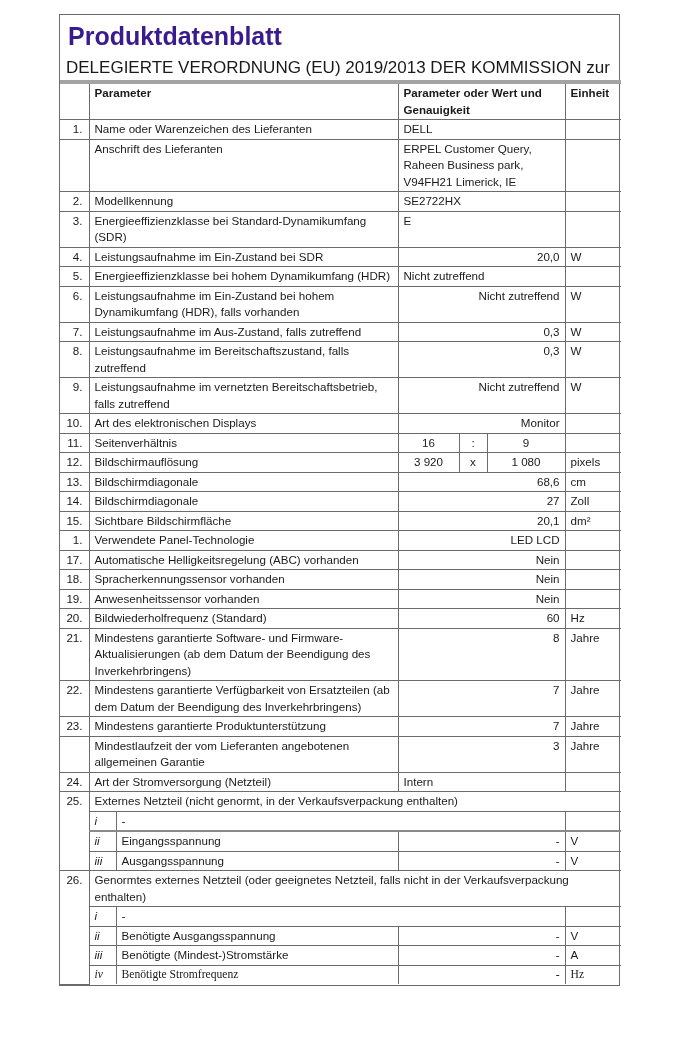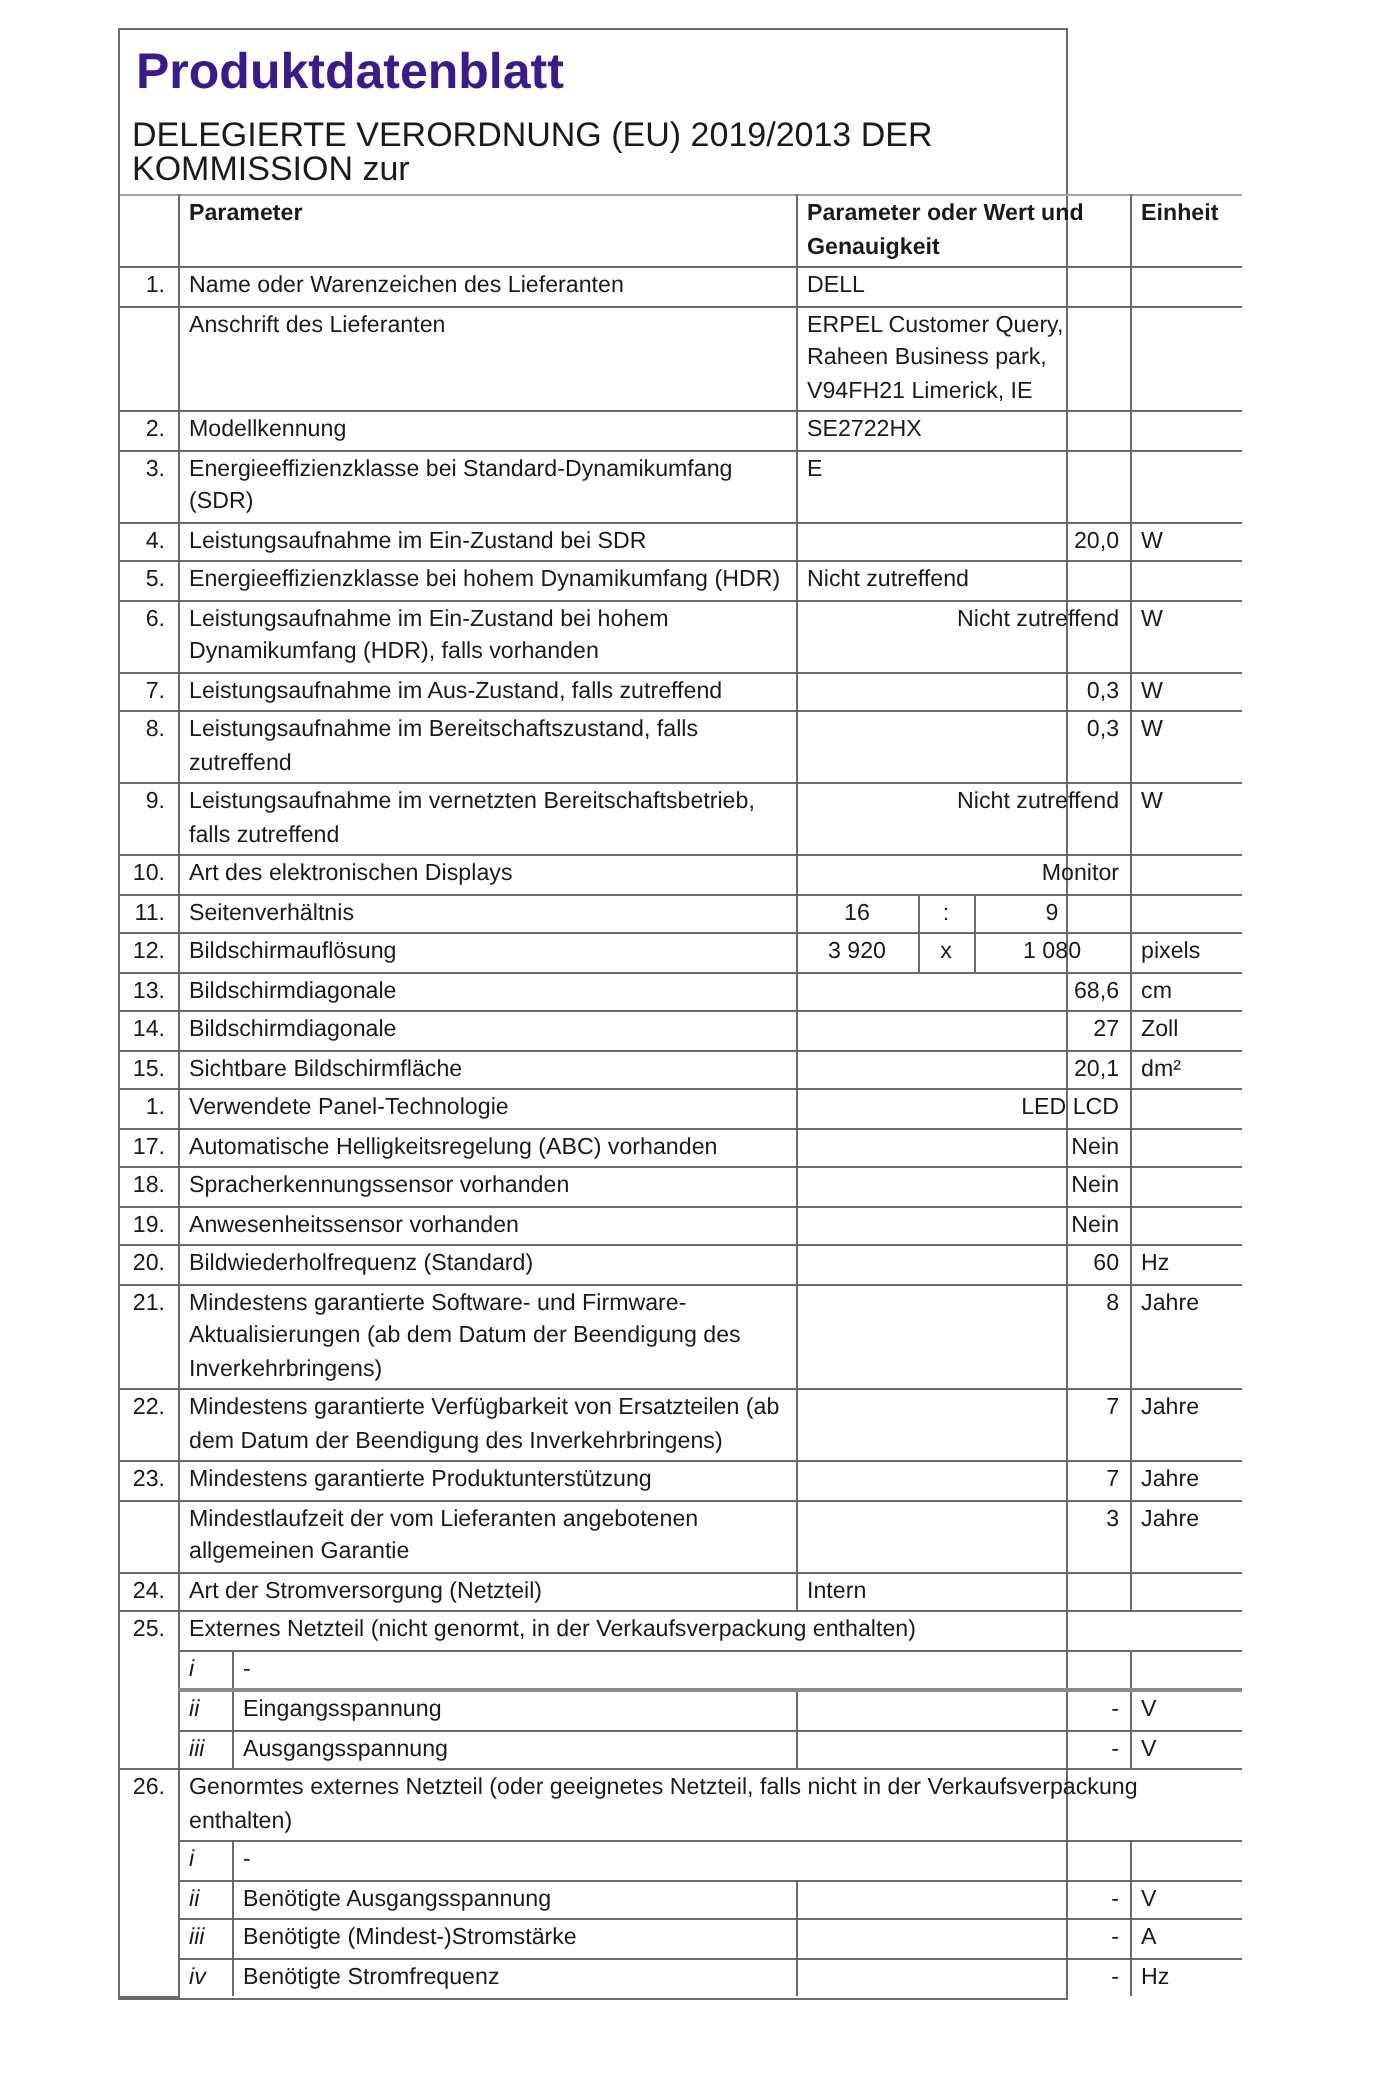--- a/index.html
+++ b/index.html
@@ -1,33 +1,33 @@
 <!DOCTYPE html>
 <html><head>
 <meta charset="utf-8">
 <style>
   html, body { margin: 0; padding: 0; background: #ffffff; }
   body { width: 691px; height: 1043px; position: relative; font-family: "Liberation Sans", "DejaVu Sans", sans-serif; color: #1a1a1a; }
   .sheet {
-    position: absolute; left: 59px; top: 14px; width: 475px;
+    position: absolute; left: 59px; top: 14px; width: 561px;
     border: 1px solid #6b6b6b; box-sizing: border-box;
   }
   .title {
     font-weight: bold; font-size: 25px; color: #3a1a8c;
     padding: 4px 8px 0 8px; height: 36px; line-height: 34px;
   }
   .subtitle {
     font-size: 17px; line-height: 17px; padding: 4px 6px 4px 6px;
   }
   table { border-collapse: collapse; width: 100%; table-layout: fixed; font-size: 11.6px; }
   td { border: 1px solid #6b6b6b; vertical-align: top; padding: 1px 5px; line-height: 16.5px; }
-  tr:first-child td { border-top: 1px solid #a3a3a3; }
+  tr:first-child td { border-top: 4px solid #a3a3a3; }
   td:first-child { border-left: none; }
   td:last-child { border-right: none; }
-  tr:last-child td { border-bottom: none; }
+  tr:last-child td { border-bottom: none; font-family: Liberation Serif, serif; }
   .num { text-align: right; padding-right: 6px; }
   .hdr { font-weight: bold; }
   .right { text-align: right; }
   .center { text-align: center; margin-top: 22px; }
   .roman { font-style: italic; }
   .thick-top { border-top: 2px solid #8a8a8a; }
 </style>
 </head>
 <body>
 

